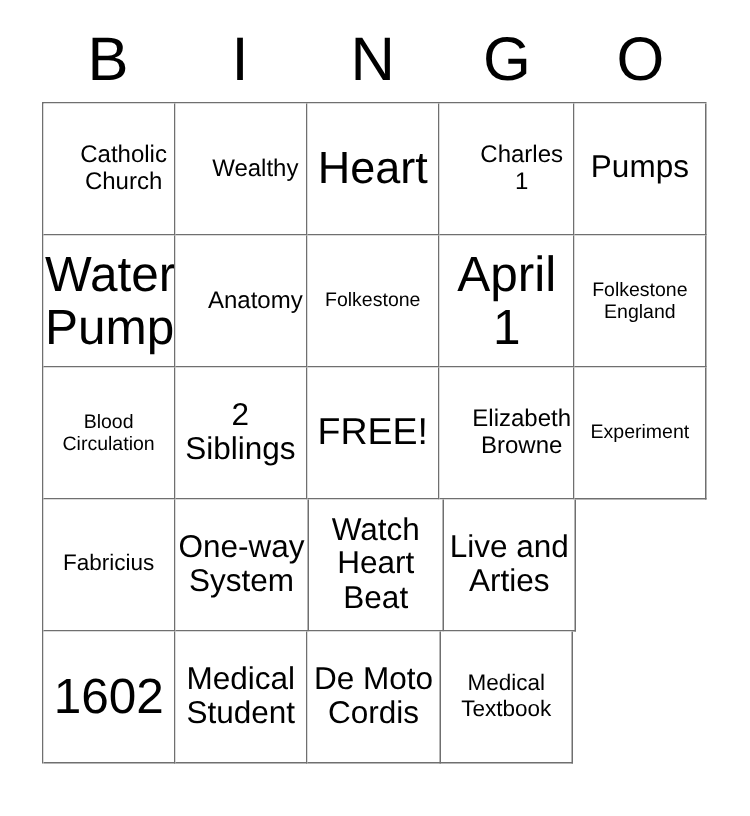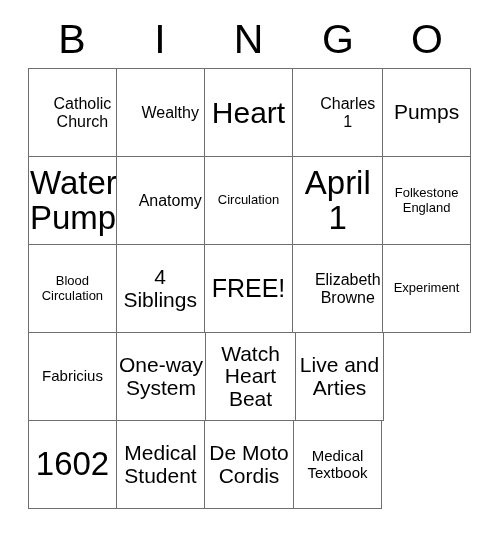--- a/index.html
+++ b/index.html
@@ -123,36 +123,36 @@
     </div>
 
     <div class="grid-row">
       <div class="cell col-0">
           <span class="cell-text fs-max">Water Pump</span>
         </div>
       <div class="cell col-1">
           <span class="cell-text fs-md">Anatomy</span>
         </div>
       <div class="cell col-2">
-          <span class="cell-text fs-xs">Circulation</span>
+          <span class="cell-text fs-xs">Folkestone</span>
         </div>
       <div class="cell col-3">
           <span class="cell-text fs-max">April 1</span>
         </div>
       <div class="cell col-4">
           <span class="cell-text fs-xs">Folkestone England</span>
         </div>
     </div>
 
     <div class="grid-row">
       <div class="cell col-0">
           <span class="cell-text fs-xs">Blood Circulation</span>
         </div>
       <div class="cell col-1">
-          <span class="cell-text fs-lg">4 Siblings</span>
+          <span class="cell-text fs-lg">2 Siblings</span>
         </div>
       <div class="cell col-2">
           <span class="cell-text fs-xl">FREE!</span>
         </div>
       <div class="cell col-3">
           <span class="cell-text fs-md">Elizabeth Browne</span>
         </div>
       <div class="cell col-4">
           <span class="cell-text fs-xs">Experiment</span>
         </div>

